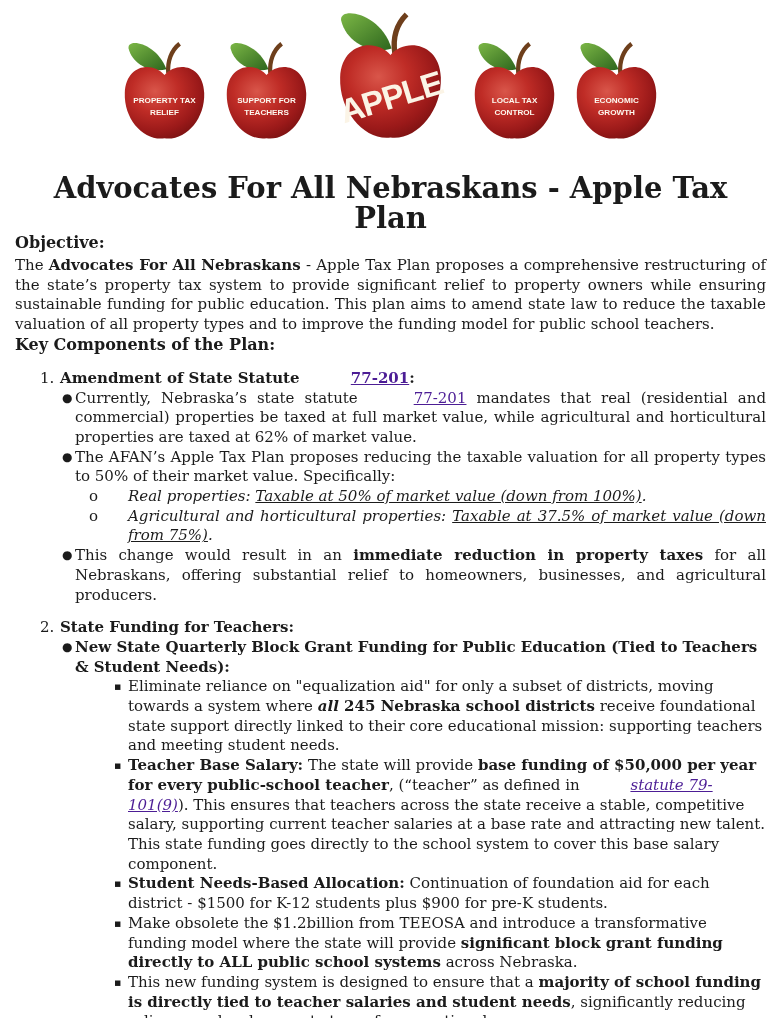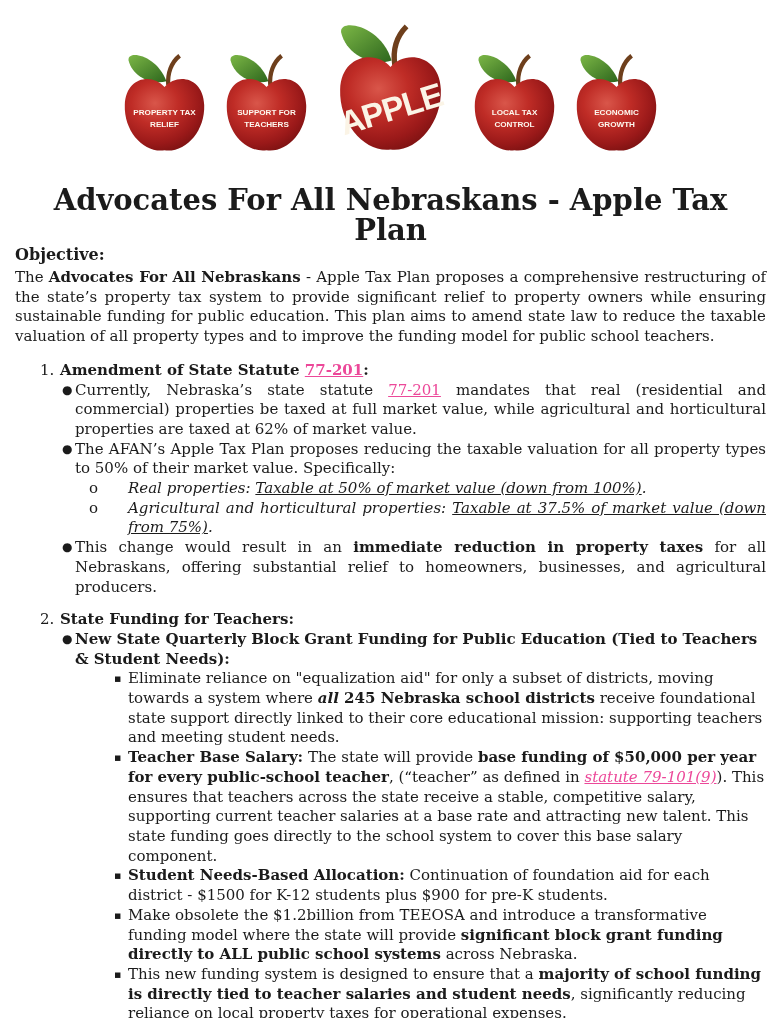--- a/index.html
+++ b/index.html
@@ -4,21 +4,21 @@
 <style>
   html,body { margin:0; padding:0; background:#ffffff; }
   .page {
     width:781px; height:1018px; margin:0 auto; background:#ffffff;
     font-family:"DejaVu Serif","Liberation Serif",serif;
     color:#1b1b1b; overflow:hidden; position:relative;
   }
   .content { padding:0 15px; }
 
   
-  .banner { padding-top:32px; height:140px; display:flex; align-items:flex-end; justify-content:center; gap:7px; }
+  .banner { padding-top:20px; height:140px; display:flex; align-items:flex-end; justify-content:center; gap:7px; }
   .apple-sm { width:95px; height:121px; }
   .apple-lg { width:139px; height:150px; }
   .apple-label { font-family:"Liberation Sans",sans-serif; font-weight:bold; fill:#fdf8ef; }
   .apple-word { font-family:"Liberation Sans",sans-serif; font-weight:bold; fill:#fbf4e6; letter-spacing:-1px; }
 
   
   .title { margin-top:13px; font-size:29px; font-weight:bold; text-align:center; line-height:30px; }
   .h2 { font-size:16px; font-weight:bold; line-height:20px; }
   .para { margin-top:3px; font-size:15px; line-height:19.7px; }
   .just { text-align:justify; }
@@ -33,21 +33,21 @@
   .l1 > .marker { left:47px; font-size:12px; }
   .l1 > .body   { margin-left:60px; }
   .l2 > .marker { left:74px; }
   .l2 > .body   { margin-left:113px;font-style:italic; }
   .l3 > .marker { left:99px; font-size:11px; }
   .l3 > .body   { margin-left:113px; }
 
   .b { font-weight:bold; }
   .i { font-style:italic; }
   .u { text-decoration:underline; }
-  .lnk { color:#ec4899; text-decoration:underline; cursor:pointer; }
+  .lnk { color:#4c1d95; text-decoration:underline; cursor:pointer;margin-left:46px; }
 </style>
 </head>
 <body>
 
 <div class="page">
 
   <svg width="0" height="0" style="position:absolute" aria-hidden="true">
     <defs>
       <radialGradient id="appleRed" cx="38%" cy="34%" r="78%">
         <stop offset="0%" stop-color="#d9564a"></stop>
@@ -104,20 +104,21 @@
     </svg>
   </div>
 
   <div class="content">
     <div class="title">Advocates For All Nebraskans - Apple Tax Plan</div>
 
     <div class="h2">Objective:</div>
 
     <div class="para just"><span>The </span><span class="b">Advocates For All Nebraskans</span><span> - Apple Tax Plan proposes a comprehensive restructuring of the state’s property tax system to provide significant relief to property owners while ensuring sustainable funding for public education. This plan aims to amend state law to reduce the taxable valuation of all property types and to improve the funding model for public school teachers.</span></div>
 
+    <div class="h2">Key Components of the Plan:</div>
 
     <div class="list">
 
       <div class="group">
         <div class="li l0">
           <span class="marker">1.</span>
           <div class="body"><span class="b">Amendment of State Statute </span><a class="b lnk" href="#">77-201</a><span class="b">:</span></div>
         </div>
         <div class="li l1">
           <span class="marker">●</span>

